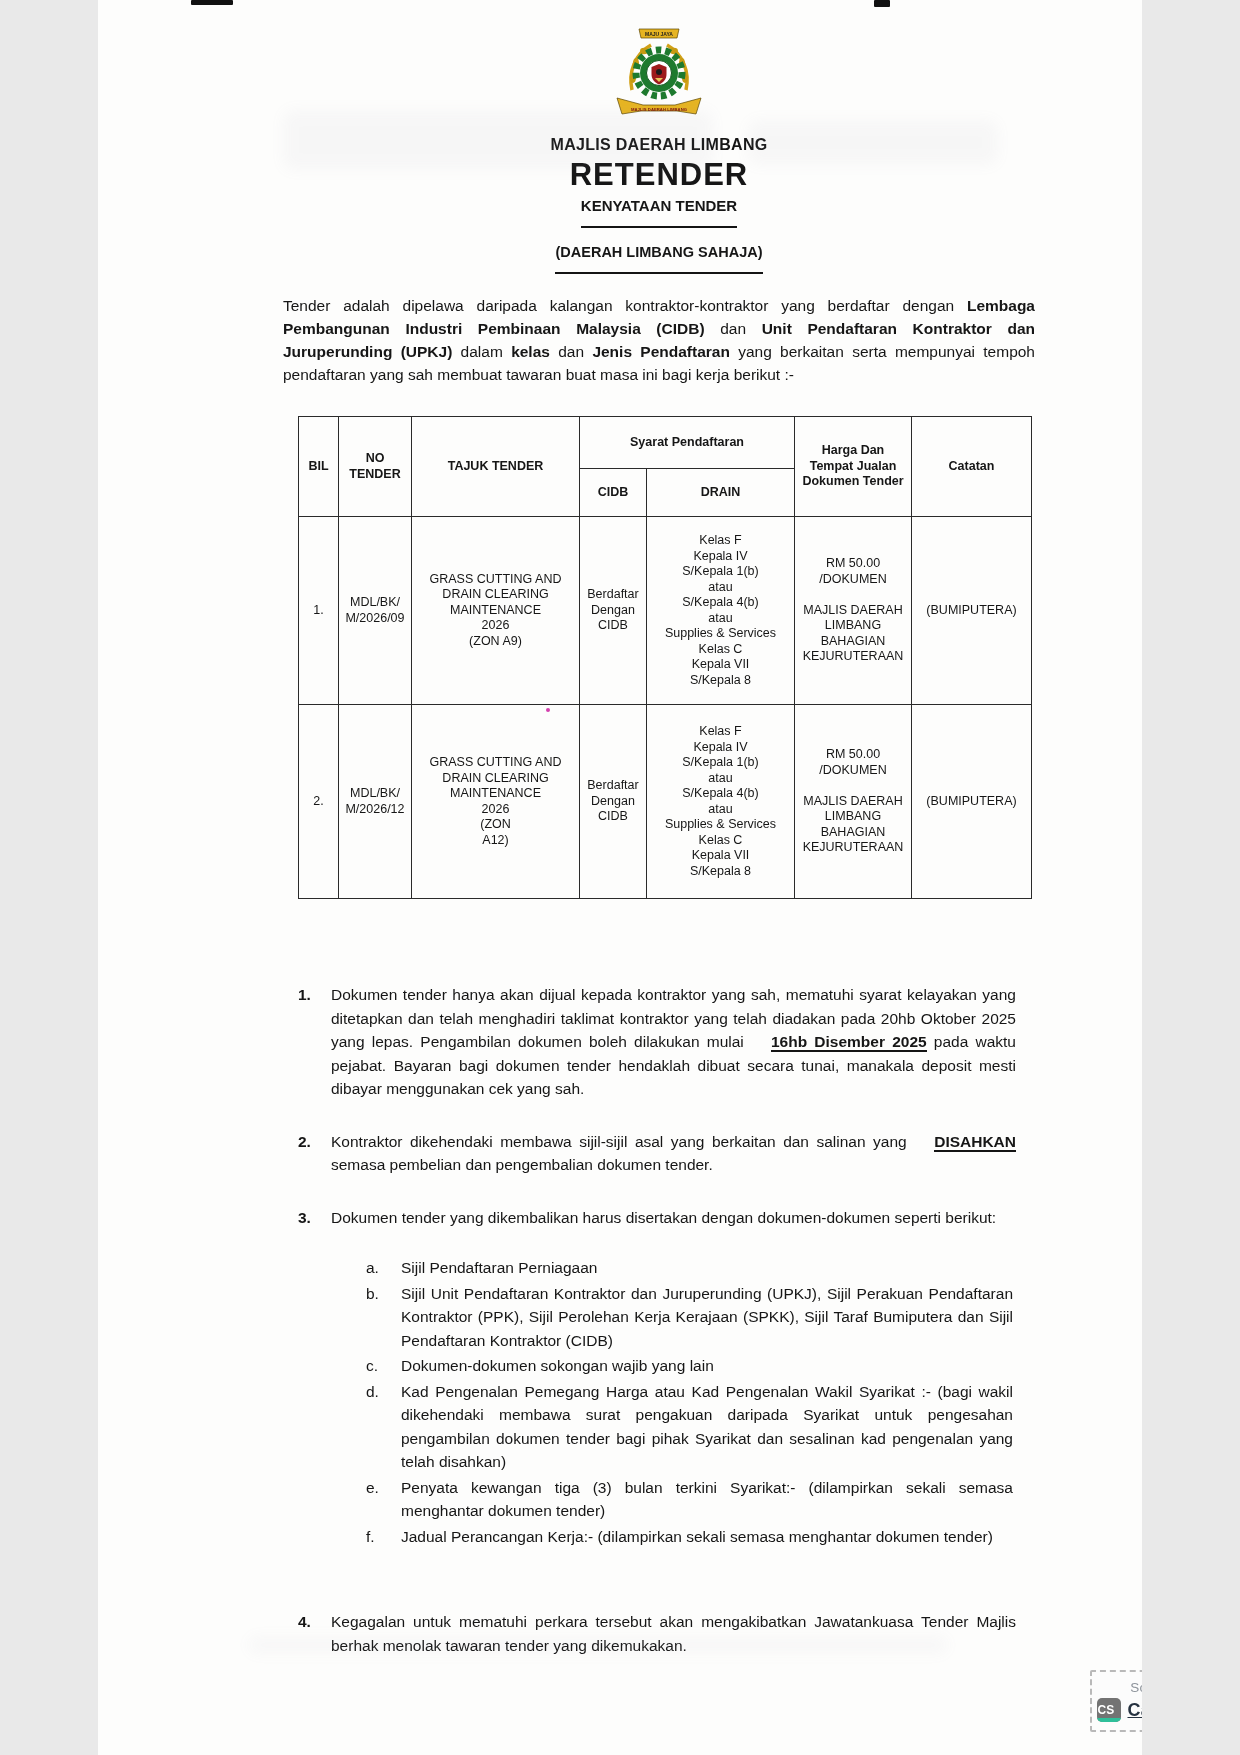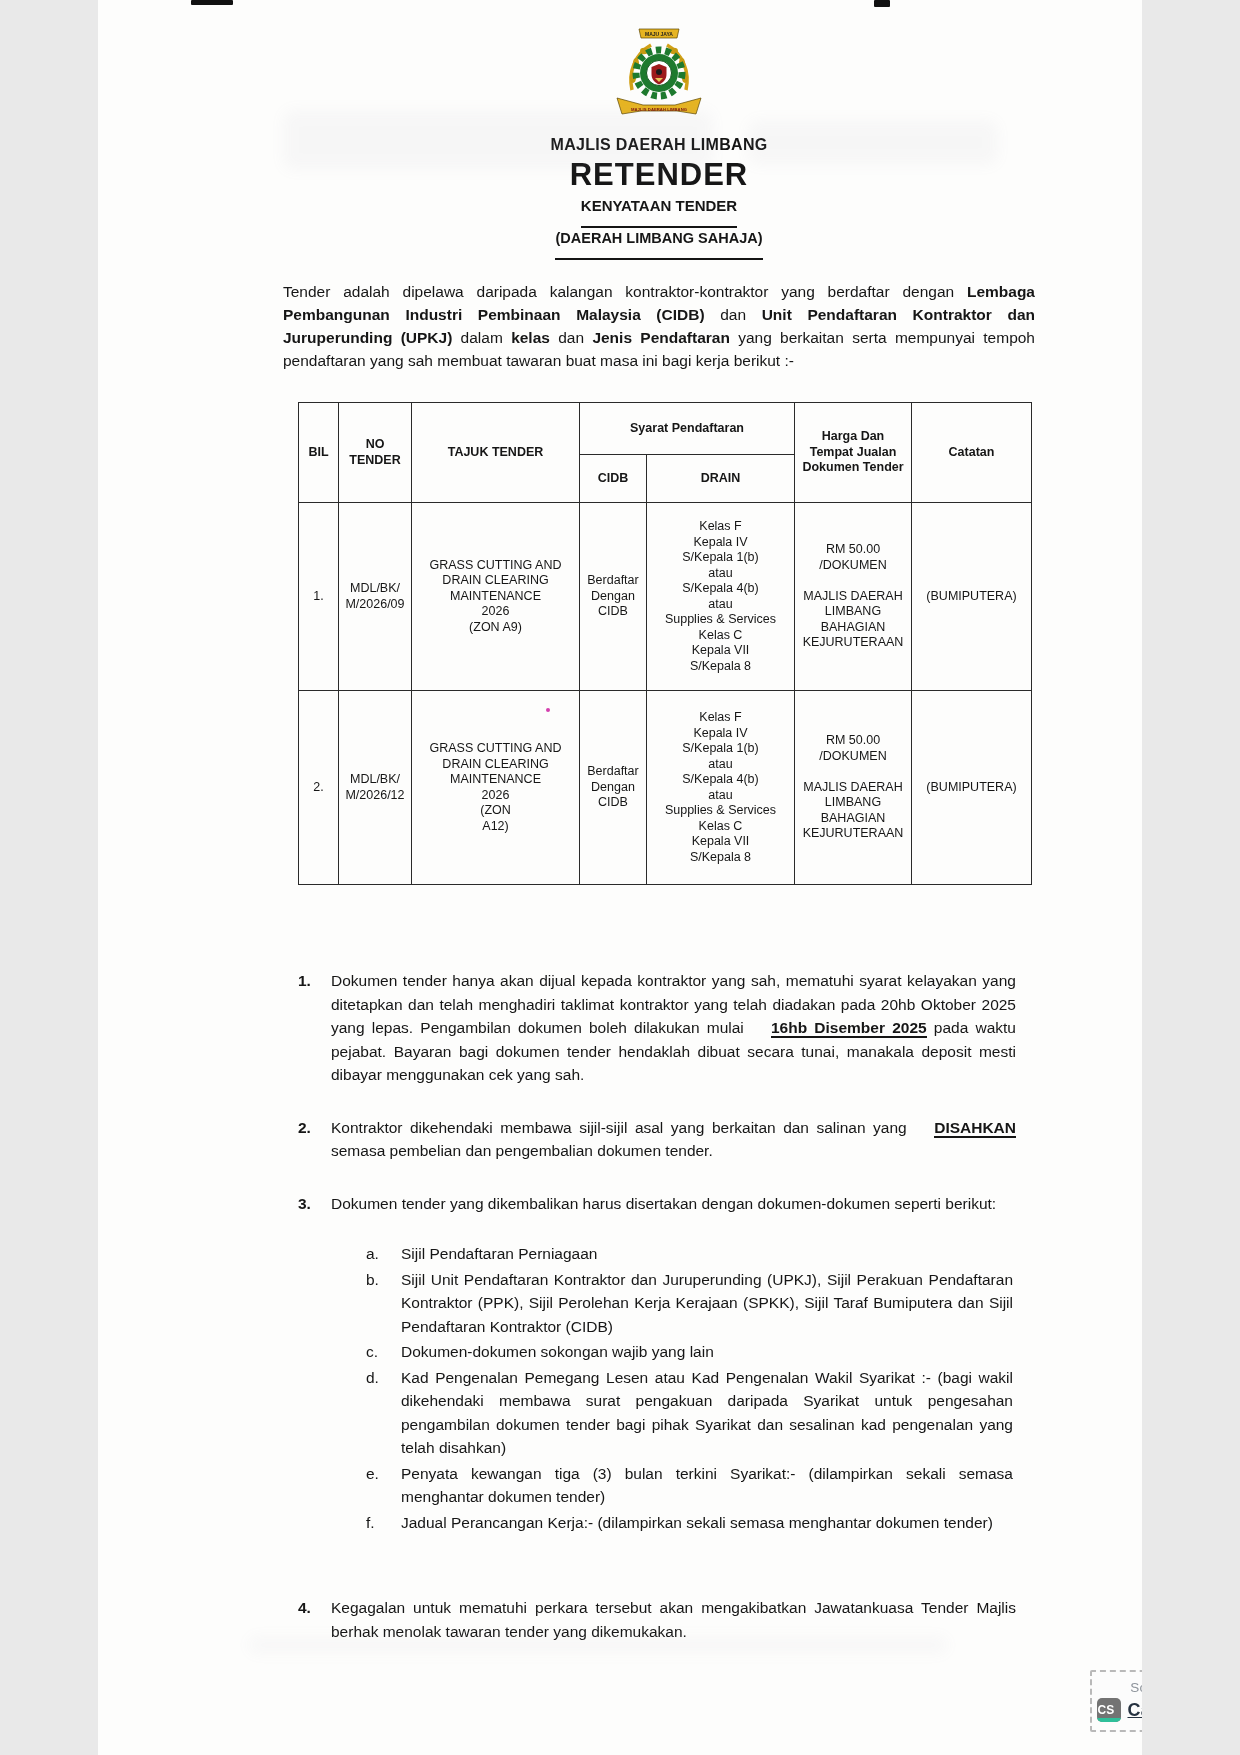--- a/index.html
+++ b/index.html
@@ -22,21 +22,21 @@
   .ghost.g2{left:650px;top:120px;width:250px;height:45px;}
   .ghost.g3{left:150px;top:1636px;width:700px;height:18px;opacity:0.05;}
 
   
   .content{width:752px;margin-left:185px;}
   .doc-header{text-align:center;padding-top:26px;}
   .logo{width:120px;height:100px;margin:0 auto 10px auto;}
   .org-name{font-weight:700;font-size:16px;letter-spacing:.3px;}
   .doc-title{font-weight:700;font-size:31px;letter-spacing:1px;margin-top:3px;}
   .subtitle{font-weight:700;font-size:15px;margin-top:4px;}
-  .subtitle2{font-weight:700;font-size:14.5px;margin-top:2px;}
+  .subtitle2{font-weight:700;font-size:14.5px;margin-top:16px;}
   .u{display:inline-block;border-bottom:2px solid #141414;padding-bottom:12px;}
 
   
   .intro{
     margin:20px 0 0 0;
     font-size:15.5px;line-height:23px;text-align:justify;
   }
   .bold{font-weight:700;}
 
   
@@ -259,21 +259,21 @@
         <div class="subitem">
           <span class="letter">b.</span>
           <div class="body">Sijil Unit Pendaftaran Kontraktor dan Juruperunding (UPKJ), Sijil Perakuan Pendaftaran Kontraktor (PPK), Sijil Perolehan Kerja Kerajaan (SPKK), Sijil Taraf Bumiputera dan Sijil Pendaftaran Kontraktor (CIDB)</div>
         </div>
         <div class="subitem">
           <span class="letter">c.</span>
           <div class="body">Dokumen-dokumen sokongan wajib yang lain</div>
         </div>
         <div class="subitem">
           <span class="letter">d.</span>
-          <div class="body">Kad Pengenalan Pemegang Lesen atau Kad Pengenalan Wakil Syarikat :- (bagi wakil dikehendaki membawa surat pengakuan daripada Syarikat untuk pengesahan pengambilan dokumen tender bagi pihak Syarikat dan sesalinan kad pengenalan yang telah disahkan)</div>
+          <div class="body">Kad Pengenalan Pemegang Harga atau Kad Pengenalan Wakil Syarikat :- (bagi wakil dikehendaki membawa surat pengakuan daripada Syarikat untuk pengesahan pengambilan dokumen tender bagi pihak Syarikat dan sesalinan kad pengenalan yang telah disahkan)</div>
         </div>
         <div class="subitem">
           <span class="letter">e.</span>
           <div class="body">Penyata kewangan tiga (3) bulan terkini Syarikat:- (dilampirkan sekali semasa menghantar dokumen tender)</div>
         </div>
         <div class="subitem">
           <span class="letter">f.</span>
           <div class="body">Jadual Perancangan Kerja:- (dilampirkan sekali semasa menghantar dokumen tender)</div>
         </div>
       </div>

